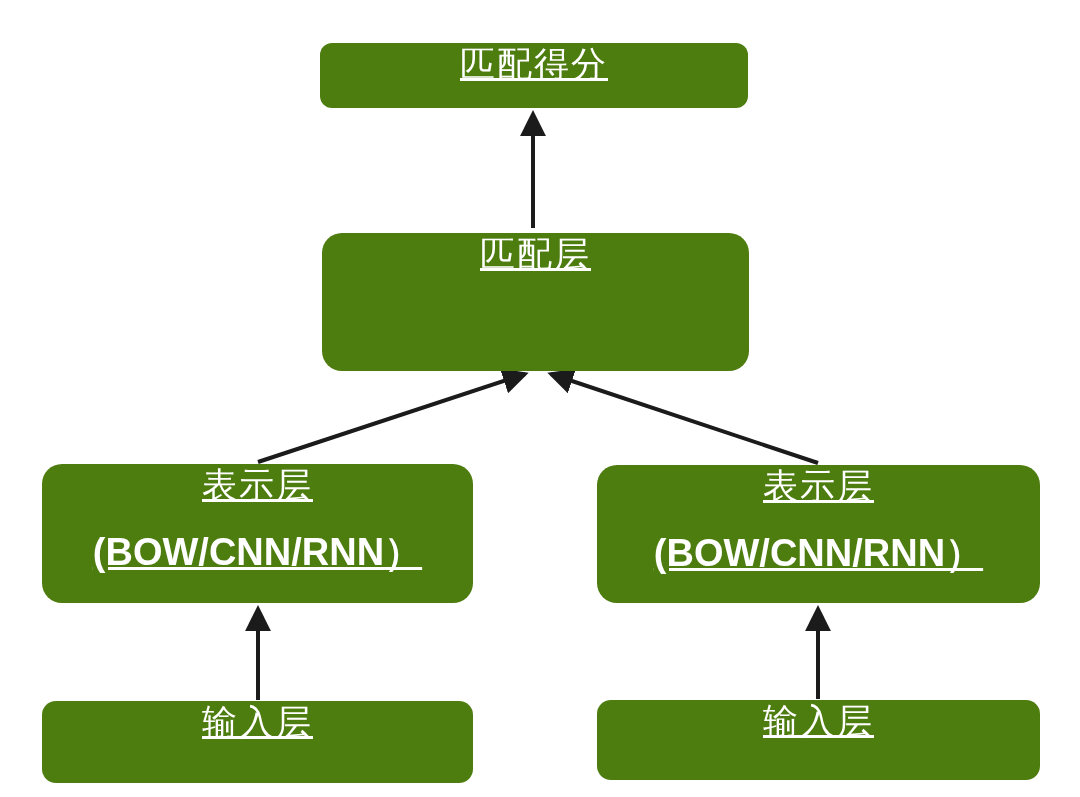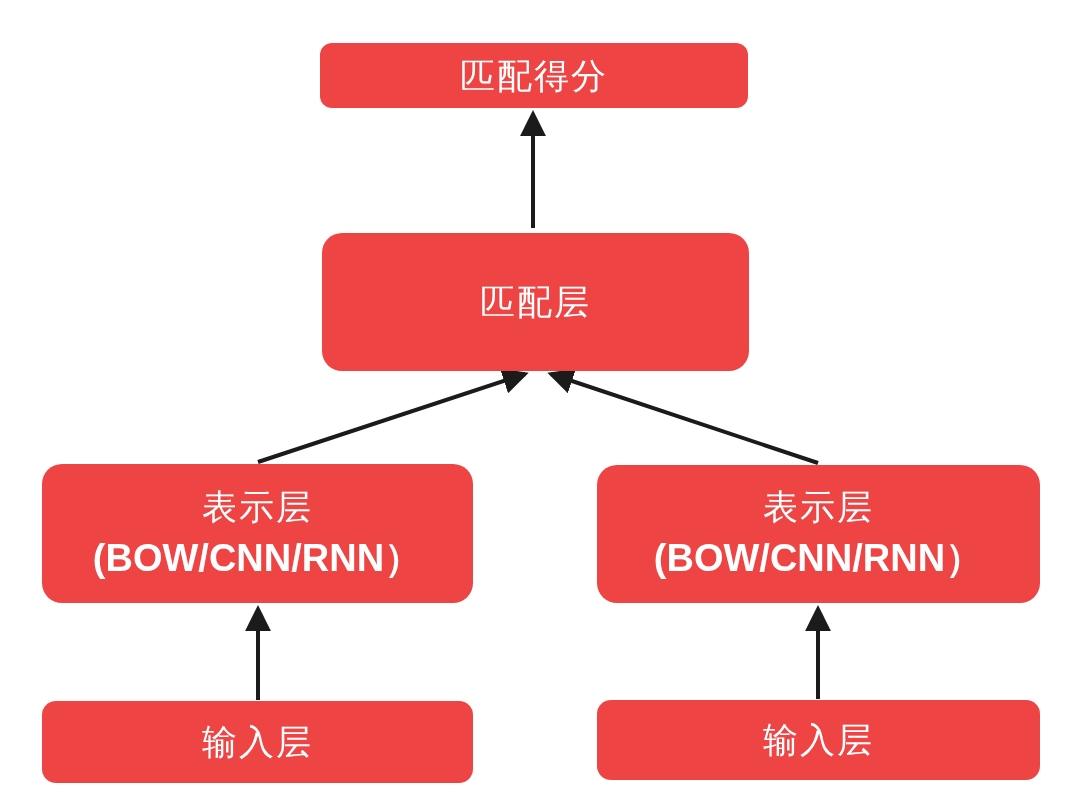--- a/index.html
+++ b/index.html
@@ -18,43 +18,44 @@
   #edges {
     position: absolute;
     left: 0;
     top: 0;
     width: 1080px;
     height: 797px;
     pointer-events: none;
   }
   .node {
     position: absolute;
-    background: #ef4444;
+    background: #4d7c0f;
     color: #ffffff;
     display: flex;
     flex-direction: column;
     align-items: center;
-    justify-content: center;
+    justify-content: flex-start;
     text-align: center;
     box-sizing: border-box;
+    text-decoration: underline;
   }
   .node .lbl {
     display: block;
     line-height: 1.2;
   }
   .cn {
     font-size: 35px;
     font-weight: 500;
     letter-spacing: 2px;
   }
   .latin {
     font-size: 38px;
     font-weight: 700;
     letter-spacing: 0px;
-    margin-top: 8px;
+    margin-top: 24px;
   }
   #node-score {
     left: 320px; top: 43px;
     width: 428px; height: 65px;
     border-radius: 12px;
     font-size: 34px;
   }
   #node-match {
     left: 322px; top: 233px;
     width: 427px; height: 138px;

